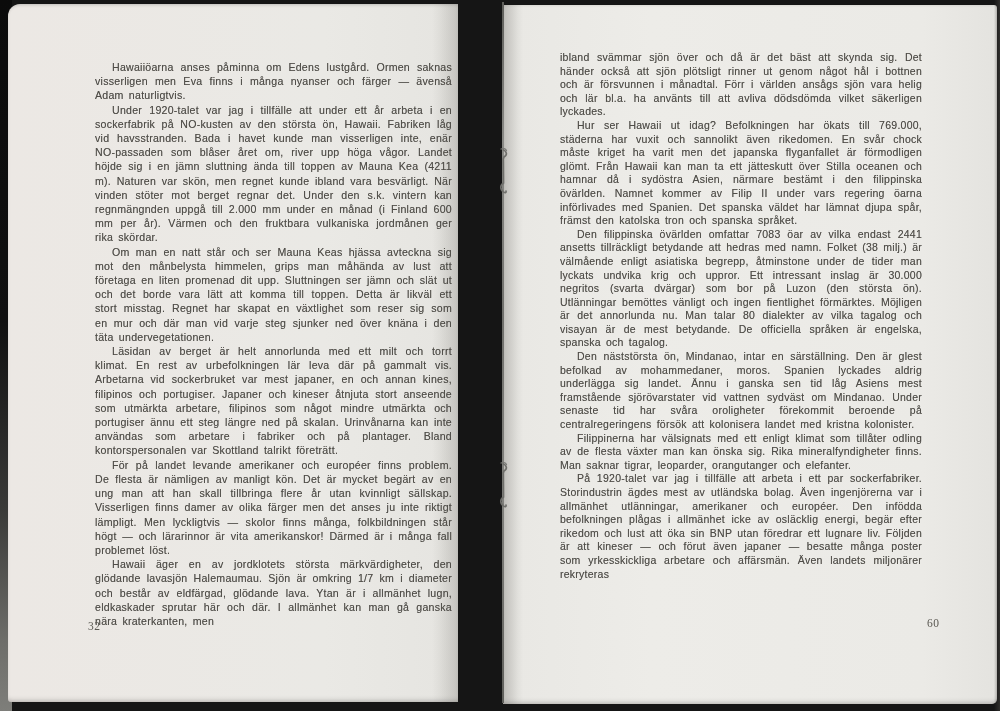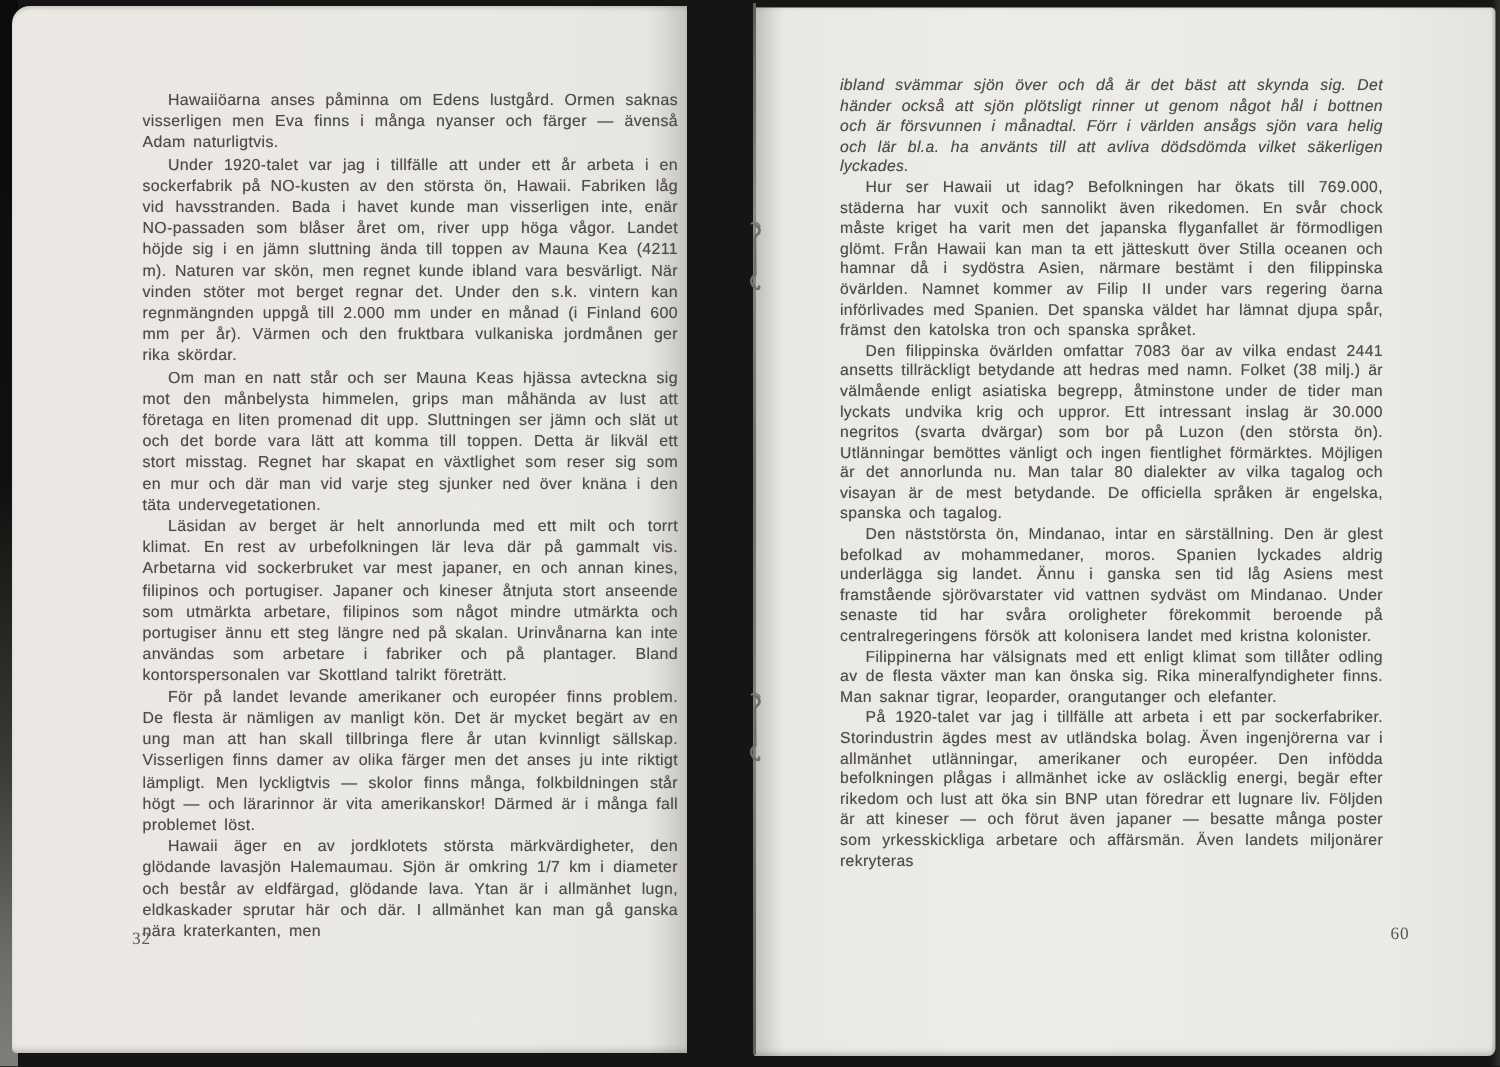--- a/index.html
+++ b/index.html
@@ -87,21 +87,21 @@
   }
   .text-right {
     left: 57px;
     top: 46px;
     width: 362px;
   }
   .text-right p {
     font-size: 10.5px;
     line-height: 13.6px;
   }
-  .text-block p.no-indent { text-indent: 0; font-style: italic; }
+  .text-block p.no-indent { text-indent: 0; }
   .page-number {
     position: absolute;
     font-family: "Liberation Serif", serif;
     font-size: 11.5px;
     color: #5a5852;
     letter-spacing: 0.5px;
   }
   .pagenum-left { left: 80px; top: 616px; }
   .pagenum-right { left: 424px; top: 612px; }
   

